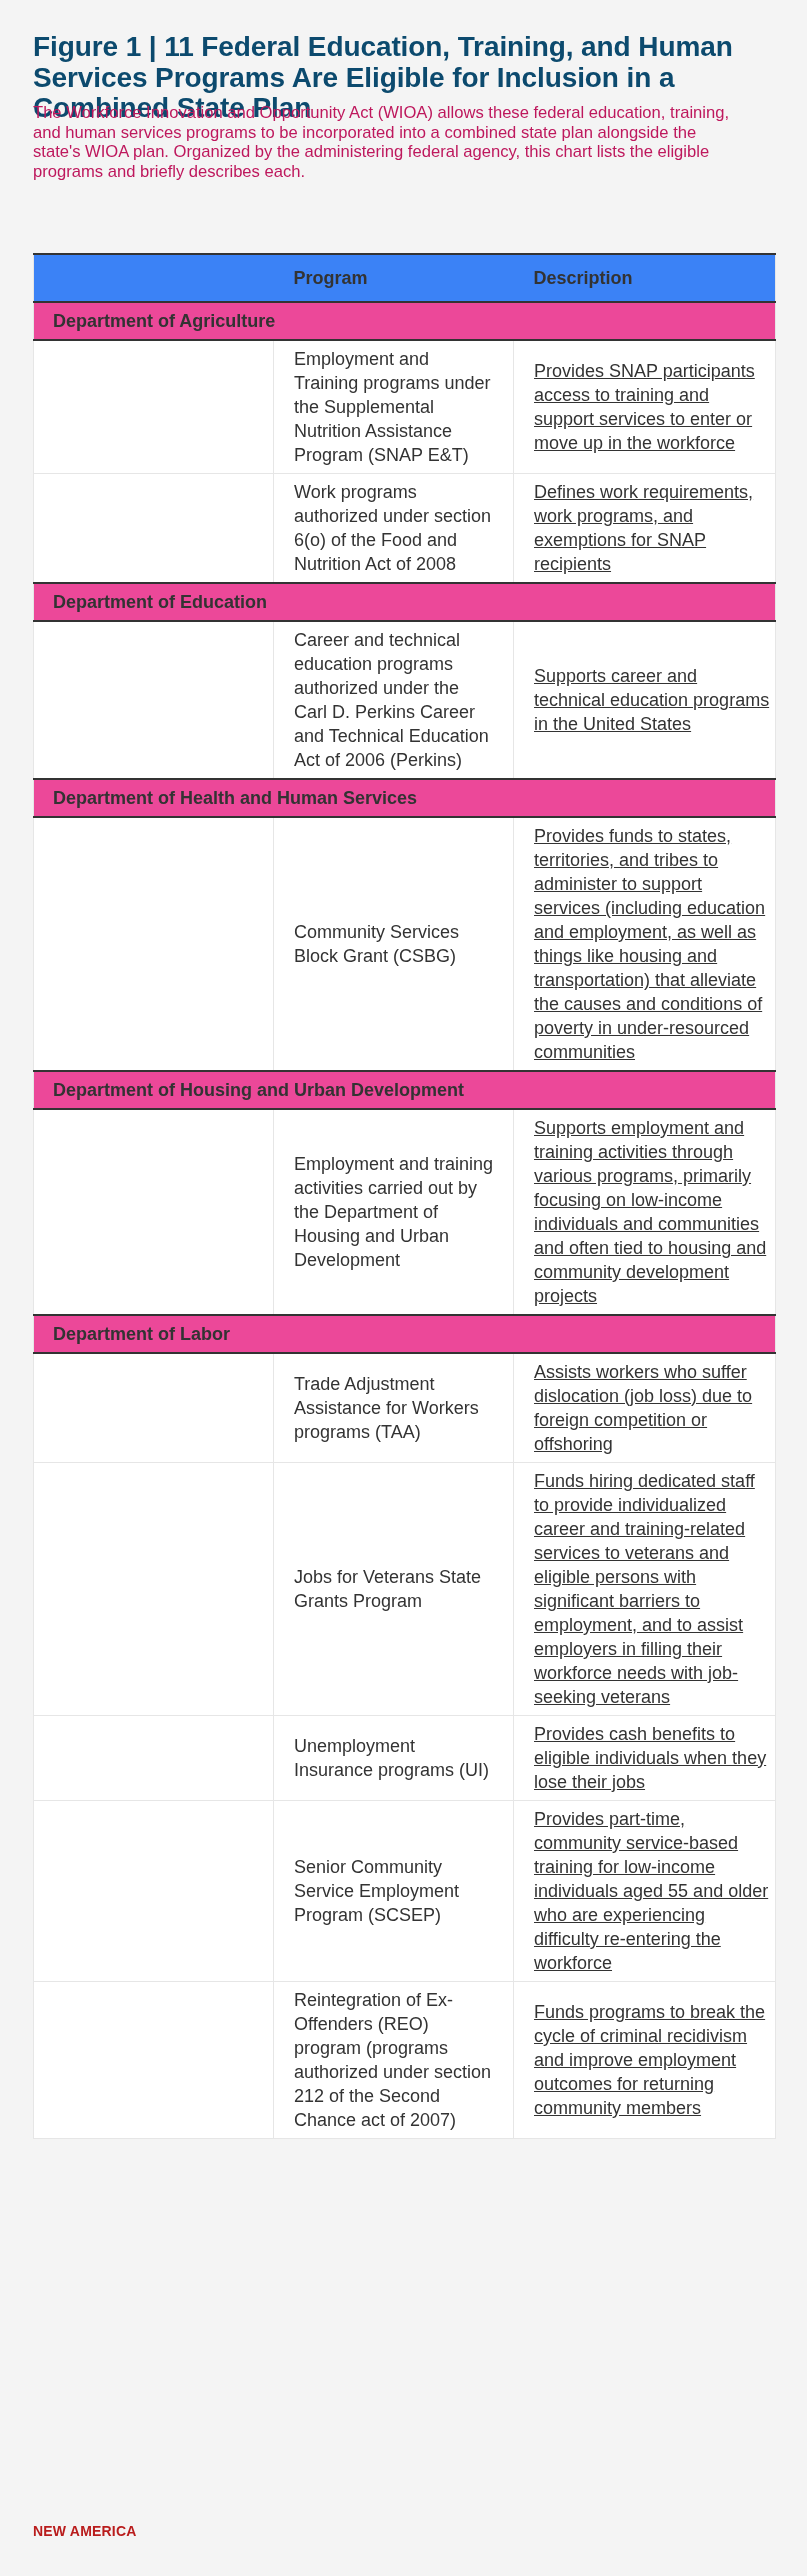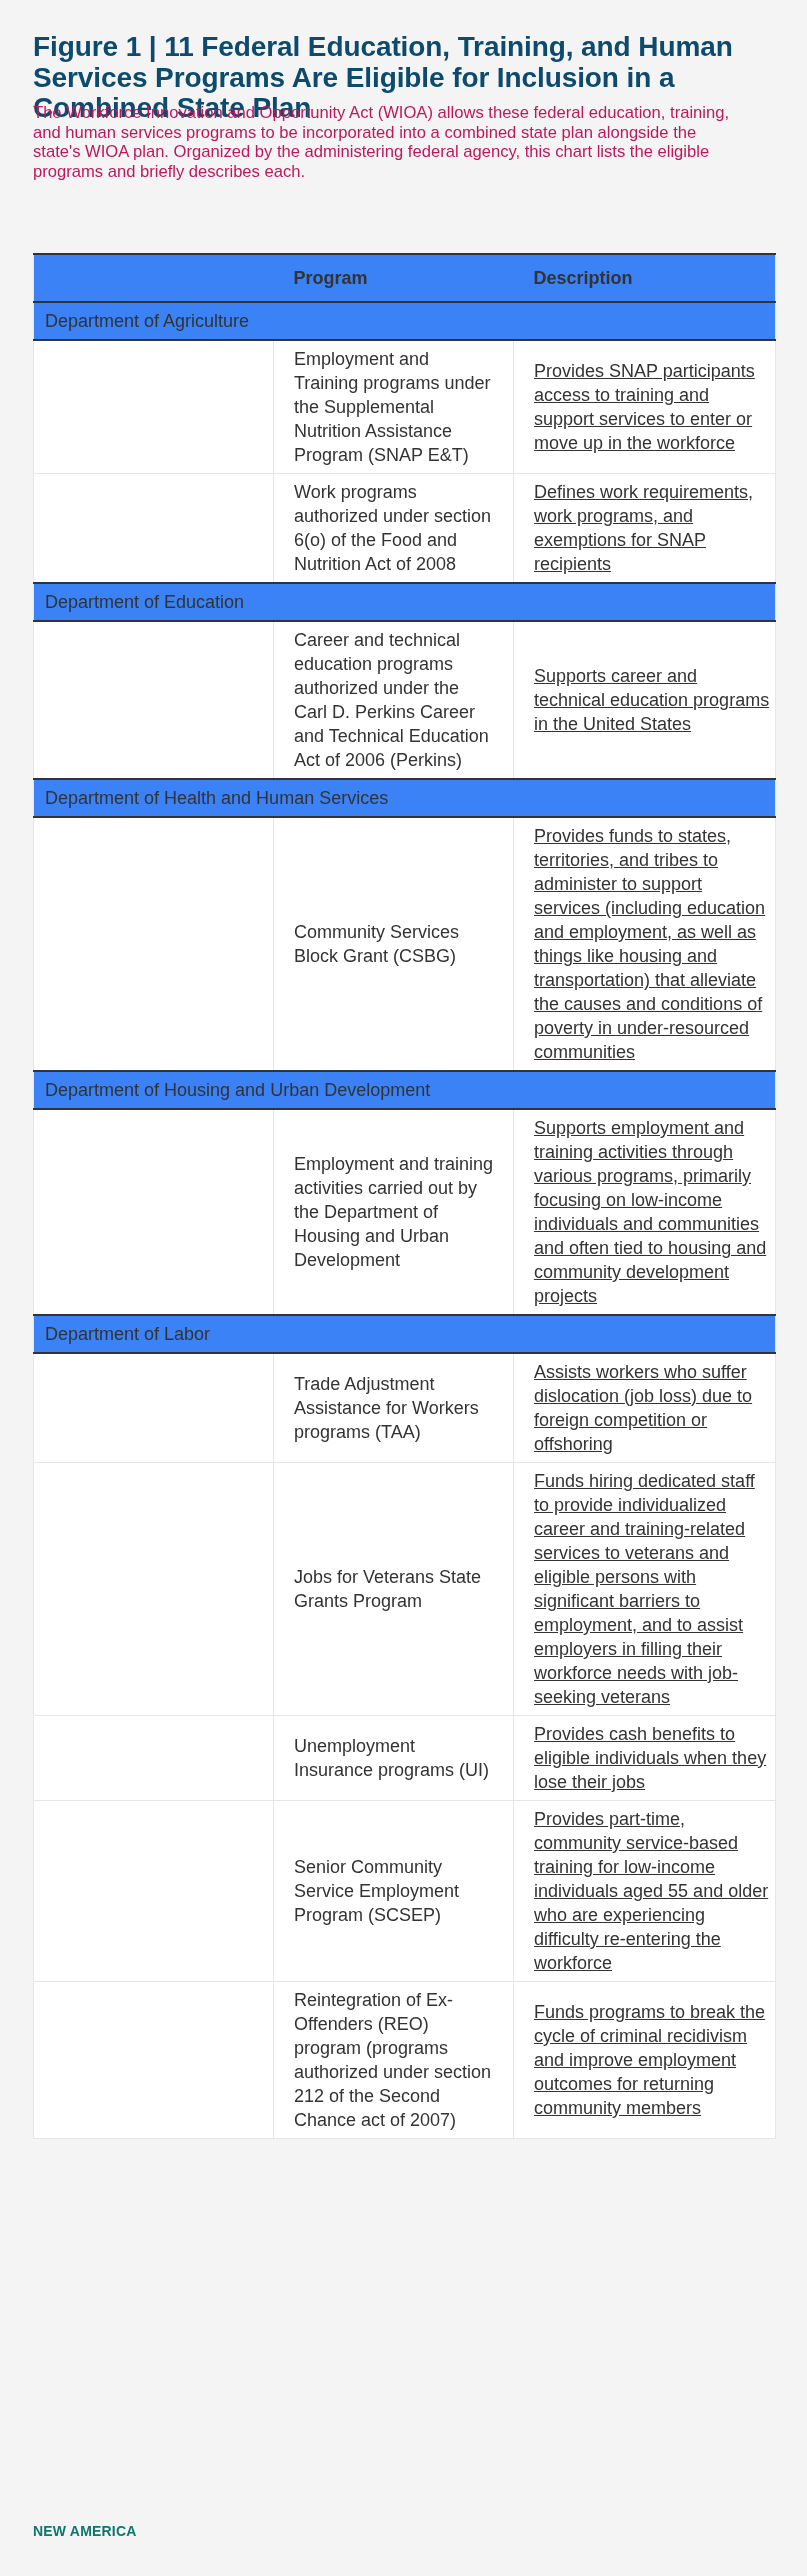--- a/index.html
+++ b/index.html
@@ -47,24 +47,24 @@
       padding: 0 0 0 20px;
       text-align: left;
       font-weight: bold;
       font-size: 18px;
       color: #333333;
       border-top: 2.6px solid #333333;
       border-bottom: 2.6px solid #333333;
       vertical-align: middle;
     }
     tr.dept td {
-      background: #3b82f6;
+      background: #ec4899;
       height: 36px;
-      padding: 0 0 0 11px;
-      font-weight: normal;
+      padding: 0 0 0 19px;
+      font-weight: bold;
       font-size: 18px;
       color: #333333;
       border-top: 2.6px solid #333333;
       border-bottom: 2.6px solid #333333;
       vertical-align: middle;
       white-space: nowrap;
     }
     tr.prog td {
       background: #ffffff;
       font-size: 18px;
@@ -75,21 +75,21 @@
       border-bottom: 1.3px solid #e6e6e6;
     }
     tr.prog td + td { border-left: 1.3px solid #e6e6e6; }
     tr.prog td.desc { padding-left: 20px; padding-right: 2px; text-decoration: underline; }
     tr.prog.last-in-group td { border-bottom: none; }
     .footer-brand {
       position: absolute; left: 33px; top: 2523px;
       font-weight: bold;
       font-size: 14px;
       letter-spacing: 0.2px;
-      color: #0f766e;
+      color: #b91c1c;
     }
   </style>
 </head>
 <body>
 
 <div class="wrap">
   <h1 class="fig-title">Figure 1 | 11 Federal Education, Training, and Human Services Programs Are Eligible for Inclusion in a Combined State Plan</h1>
   <p class="fig-desc">The Workforce Innovation and Opportunity Act (WIOA) allows these federal education, training, and human services programs to be incorporated into a combined state plan alongside the state's WIOA plan. Organized by the administering federal agency, this chart lists the eligible programs and briefly describes each.</p>
 
   <table class="programs">

